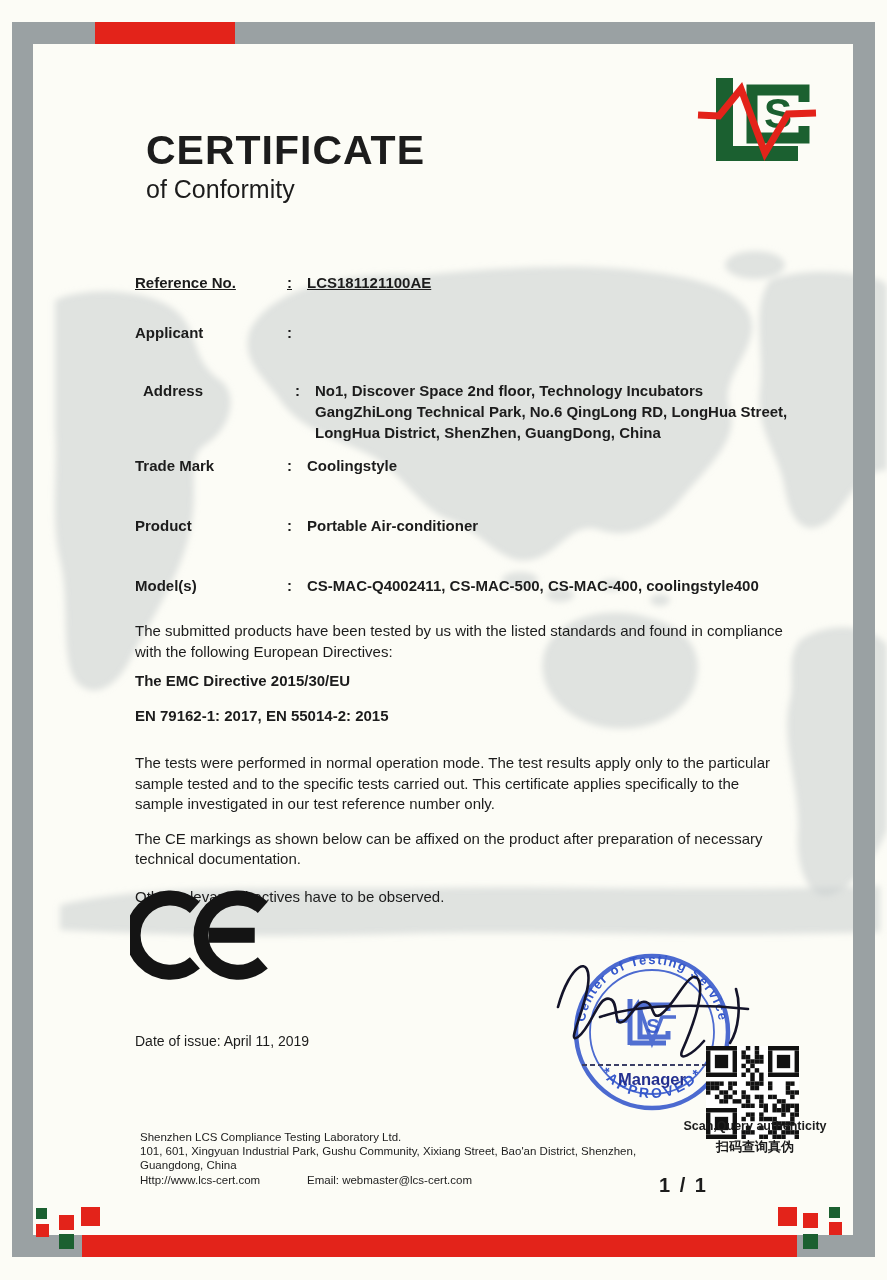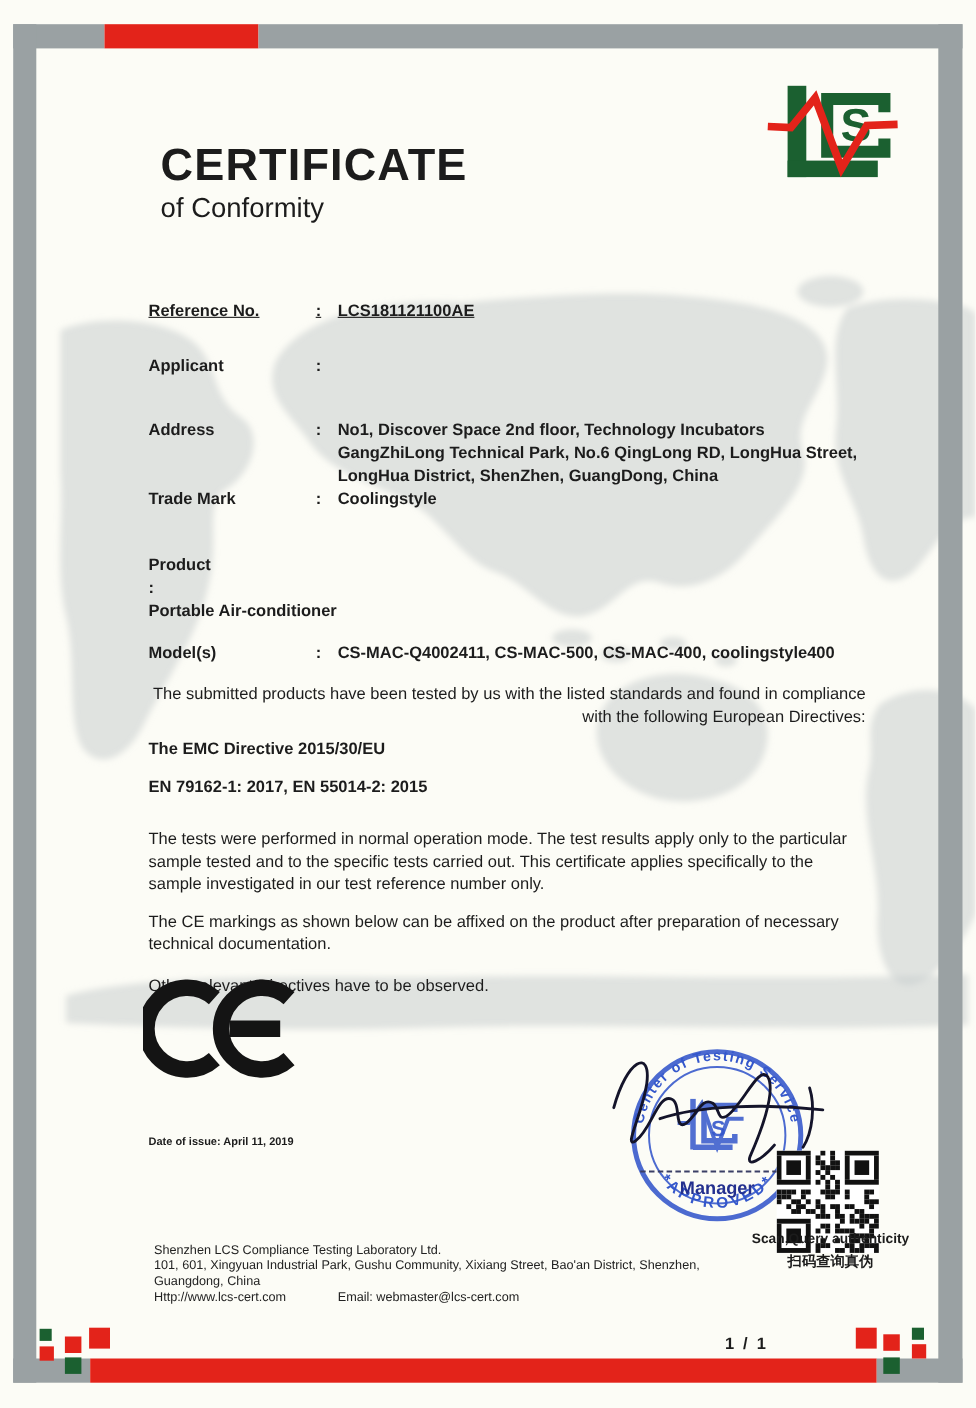--- a/index.html
+++ b/index.html
@@ -20,52 +20,52 @@
   .title-block{position:absolute;left:146px;top:128px;z-index:2;}
   .title{font-size:41px;font-weight:bold;letter-spacing:1px;line-height:44px;}
   .subtitle{font-size:25px;font-weight:normal;line-height:30px;margin-top:2px;}
   .logo-svg{position:absolute;left:693px;top:66px;z-index:2;}
 
   
   .fields{position:absolute;left:135px;top:272px;width:660px;z-index:2;}
   .field-row{display:flex;align-items:flex-start;}
   .field-row:nth-child(1){margin-bottom:29px;text-decoration:underline;}
   .field-row:nth-child(2){margin-bottom:37px;}
-  .field-row:nth-child(3){}
+  .field-row:nth-child(3){margin-bottom:12px;justify-content:flex-end;}
   .field-row:nth-child(4){margin-bottom:39px;}
-  .field-row:nth-child(5){margin-bottom:17px;flex-direction:column;}
+  .field-row:nth-child(5){margin-bottom:39px;}
   .f-label{width:152px;font-weight:bold;font-size:15px;line-height:21px;}
   .f-colon{width:20px;font-weight:bold;font-size:15px;line-height:21px;}
   .f-value{width:480px;font-weight:bold;font-size:15px;line-height:21px;}
 
   
   .bodytext{position:absolute;left:135px;top:621px;width:652px;z-index:2;font-size:15px;line-height:20.5px;}
   .bodytext p{margin:0;}
-  .p-intro{margin-bottom:9px !important;text-align:right;}
+  .p-intro{margin-bottom:9px !important;}
   .h-directive{font-weight:bold;margin-bottom:14px !important;}
   .h-standards{font-weight:bold;margin-bottom:27px !important;}
   .p-tests{margin-bottom:14px !important;}
   .p-ce{margin-bottom:17px !important;}
 
   
   .ce-svg{position:absolute;left:130px;top:884px;z-index:2;}
 
   
-  .date-issue{position:absolute;left:135px;top:1033px;font-size:10px;font-weight:bold;z-index:2;}
+  .date-issue{position:absolute;left:135px;top:1033px;font-size:14px;font-weight:normal;z-index:2;}
 
   
   .stamp-svg{position:absolute;left:540px;top:945px;z-index:3;}
 
   
   .qr-svg{position:absolute;left:706px;top:1046px;z-index:4;background:#fff;}
   .qr-caption-zh{position:absolute;left:660px;top:1138px;width:190px;text-align:center;font-size:13px;font-weight:bold;z-index:4;}
   .qr-caption-en{position:absolute;left:655px;top:1119px;width:200px;text-align:center;font-size:12.5px;font-weight:bold;z-index:4;}
 
   
-  .page-num{position:absolute;left:659px;top:1174px;font-size:15px;font-weight:bold;letter-spacing:2px;z-index:4;margin-top:39px;}
+  .page-num{position:absolute;left:659px;top:1174px;font-size:20px;font-weight:bold;letter-spacing:2px;z-index:4;}
 
   
   .footer{position:absolute;left:140px;top:1130px;width:500px;font-size:11.5px;line-height:14.2px;z-index:2;color:#222;}
   .cols{display:flex;}
   .c1{width:167px;}
 </style>
 </head>
 <body>
 
 <div class="page">

